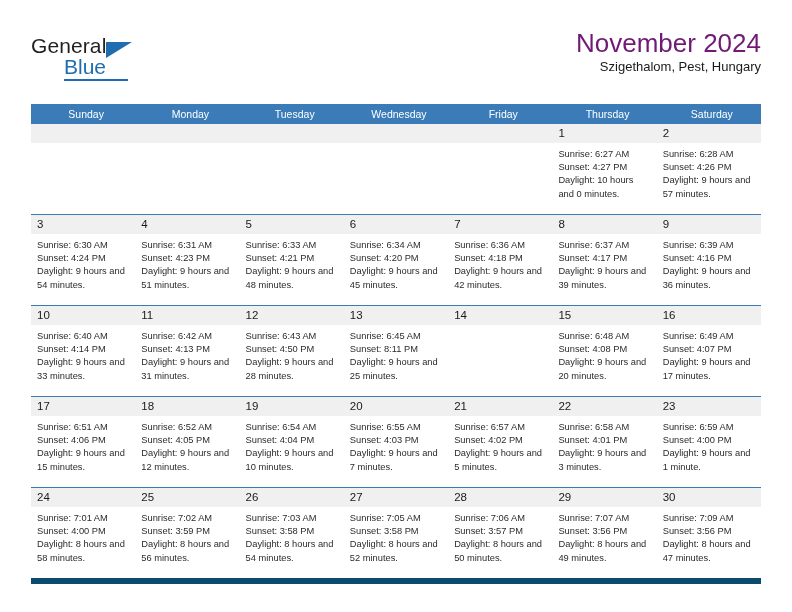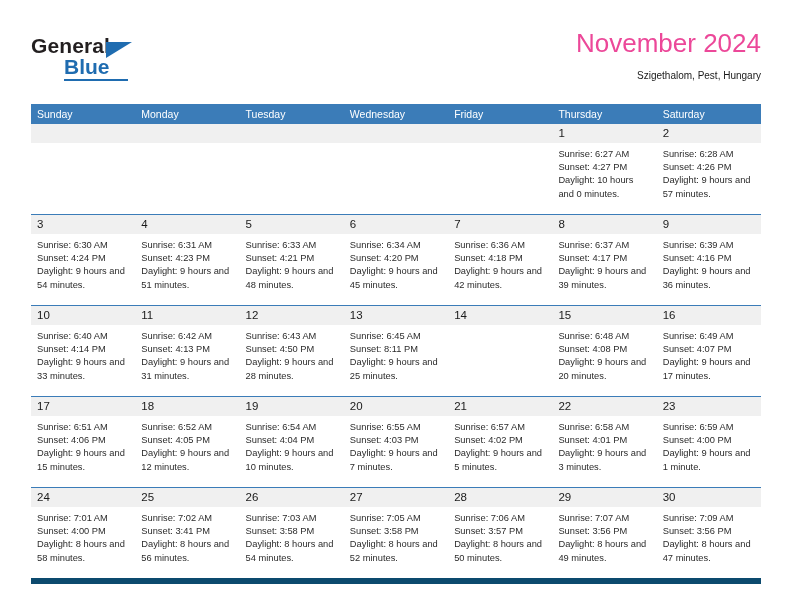--- a/index.html
+++ b/index.html
@@ -28,21 +28,20 @@
     top: 28px;
     width: 730px;
     height: 72px;
   }
   .logo {
     position: absolute;
     left: 0;
     top: 6px;
     width: 200px;
     height: 52px;
-    font-weight: bold;
   }
   .logo-general {
     position: absolute;
     left: 0;
     top: 0;
     font-size: 21px;
     letter-spacing: 0.1px;
     color: #231f20;
     font-family: "Liberation Sans", sans-serif;
   }
@@ -73,29 +72,28 @@
   }
 
   .title-block {
     position: absolute;
     right: 0;
     top: 0;
     text-align: right;
   }
   .cal-title {
     font-size: 26px;
-    color: #ec4899;
+    color: #701a75;
     line-height: 30px;
     white-space: nowrap;
   }
   .cal-subtitle {
-    font-size: 10px;
+    font-size: 13px;
     color: #1a1a1a;
     line-height: 18px;
-    margin-top: 9px;
     white-space: nowrap;
   }
 
   
   .calendar {
     position: absolute;
     left: 31px;
     top: 104px;
     width: 730px;
   }
@@ -105,20 +103,21 @@
     height: 20px;
   }
   .weekday {
     flex: 1 1 0;
     font-size: 10.5px;
     color: #ffffff;
     line-height: 20px;
     padding-left: 6px;
     box-sizing: border-box;
     white-space: nowrap;
+    text-align: center;
   }
 
   .week-row {
     display: flex;
     height: 90px;
     border-bottom: 1px solid #3b7cb8;
     position: relative;
   }
   .week-row:last-child {
     border-bottom: 6px solid #0c4a6e;
@@ -458,21 +457,21 @@
               <div>Sunset: 4:00 PM</div>
               <div class="daylight-line">Daylight: 8 hours and 58 minutes.</div>
             </div>
           </div>
           <div class="day-cell">
             <div class="day-num-band">
               <span class="day-num">25</span>
             </div>
             <div class="day-info">
               <div>Sunrise: 7:02 AM</div>
-              <div>Sunset: 3:41 PM</div>
+              <div>Sunset: 3:59 PM</div>
               <div class="daylight-line">Daylight: 8 hours and 56 minutes.</div>
             </div>
           </div>
           <div class="day-cell">
             <div class="day-num-band">
               <span class="day-num">26</span>
             </div>
             <div class="day-info">
               <div>Sunrise: 7:03 AM</div>
               <div>Sunset: 3:58 PM</div>

